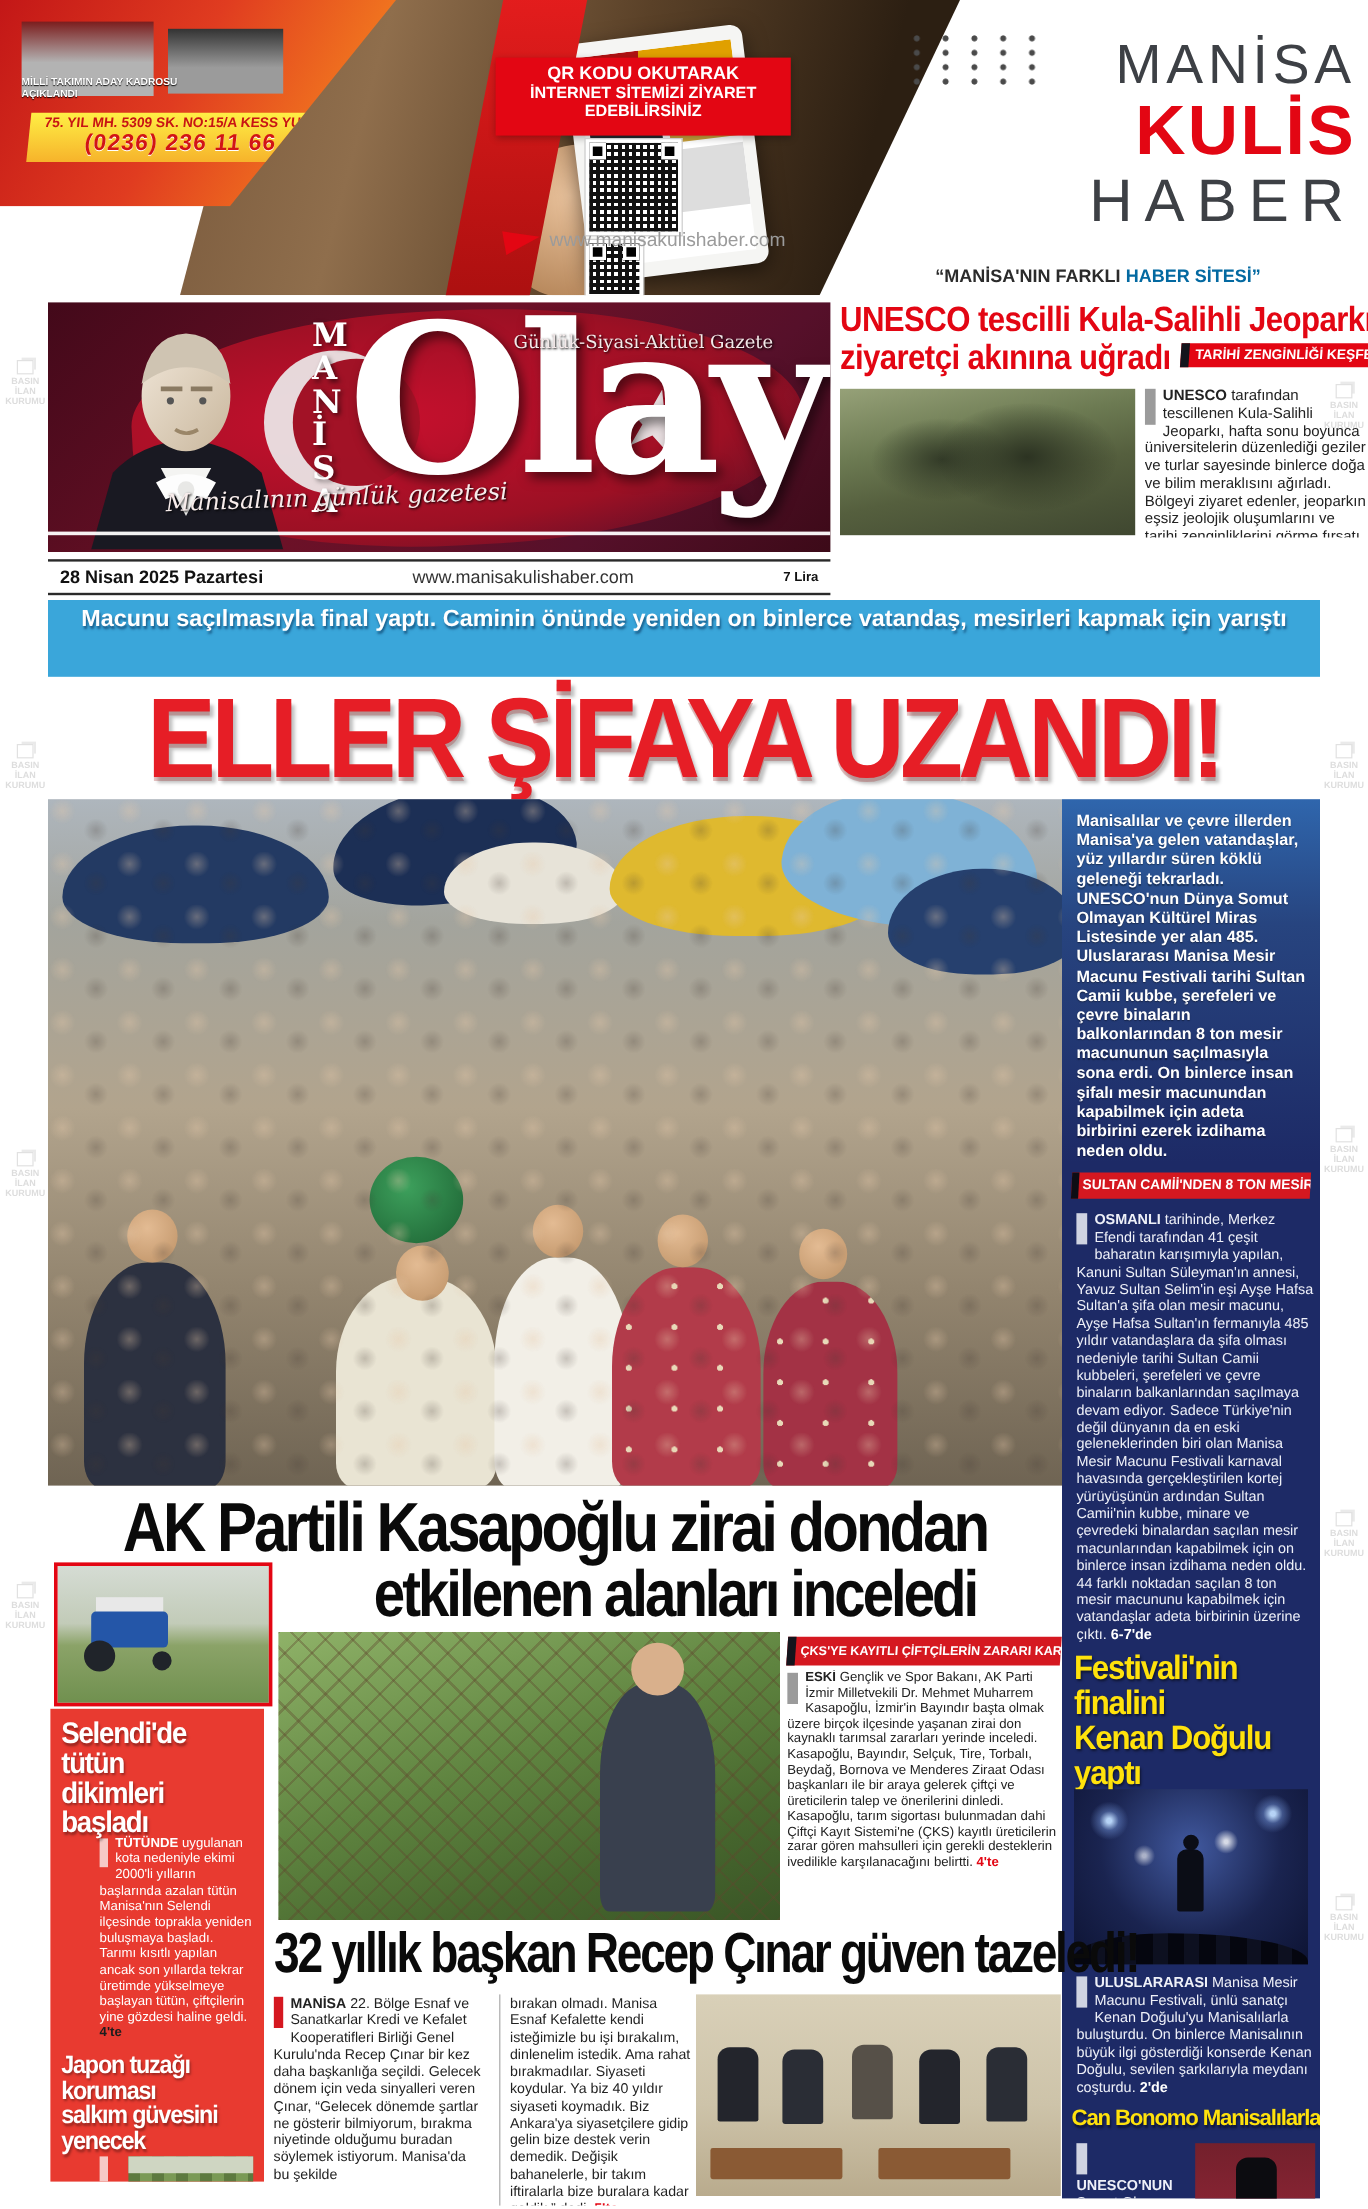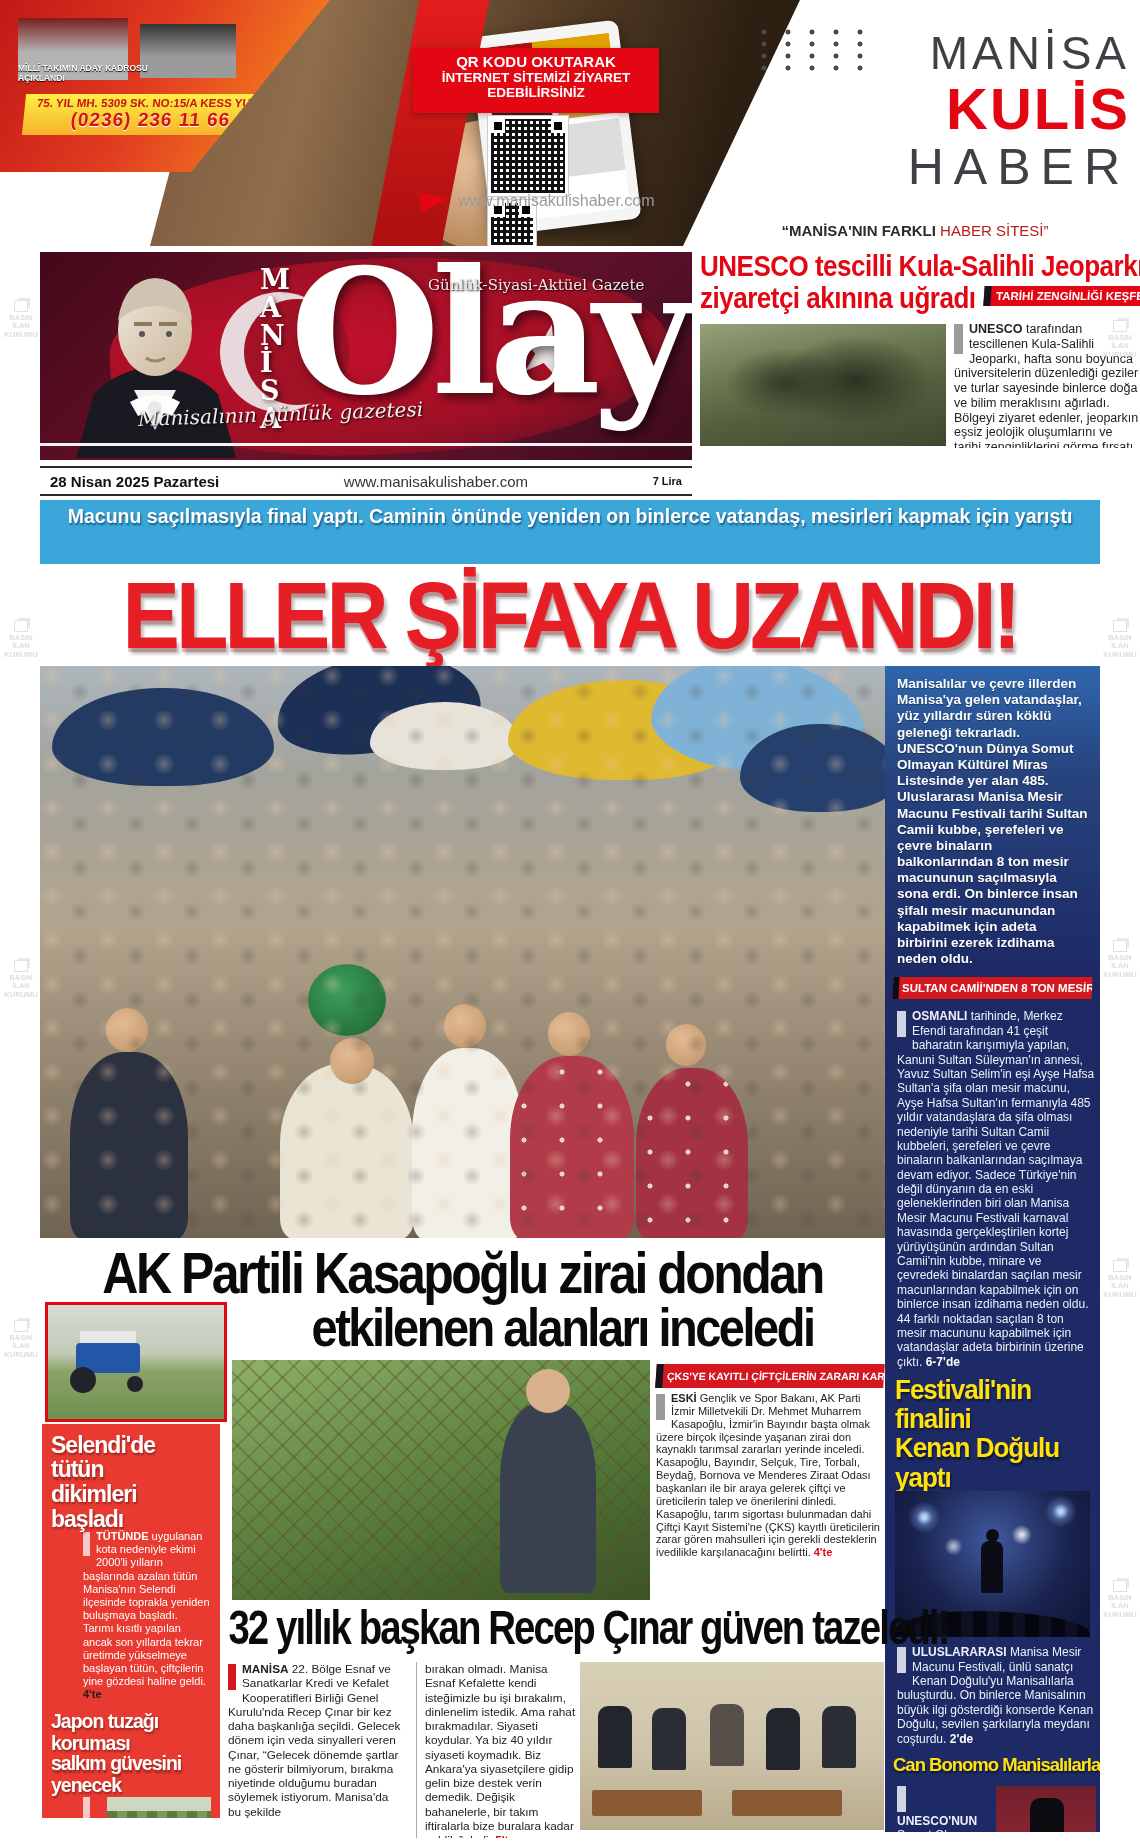--- a/index.html
+++ b/index.html
@@ -66,21 +66,21 @@
   .banner-url{position:absolute;left:458px;top:192px;font-size:16px;color:#9b9b9b;}
   .dots{position:absolute;left:752px;top:26px;width:118px;height:46px;
      background-image:radial-gradient(circle,#4a4a4a 2.2px,transparent 2.8px);
      background-size:24px 12px;}
   .logo{position:absolute;left:690px;top:30px;width:440px;text-align:right;line-height:1;}
   .lg1{font-size:46px;color:#3d4045;letter-spacing:4px;}
   .lg2{font-size:58px;color:#e30613;font-weight:bold;letter-spacing:2px;margin-top:4px;}
   .lg3{font-size:50px;color:#3d4045;letter-spacing:10px;margin-top:4px;}
   .tagline{position:absolute;left:700px;top:222px;width:430px;text-align:center;font-size:15px;white-space:nowrap;}
   .tg1{color:#2b2b2b;font-weight:bold;}
-  .tg2{color:#b91c1c;font-weight:normal;}
+  .tg2{color:#0369a1;font-weight:bold;}
 
   
   .masthead{position:absolute;left:40px;top:252px;width:652px;height:208px;overflow:hidden;
      background:linear-gradient(135deg,#43091a 0%,#6d1127 45%,#56102a 75%,#3c0a18 100%);}
   .flagwave{position:absolute;left:70px;top:6px;width:560px;height:196px;border-radius:45% 55% 50% 50%;
      background:radial-gradient(ellipse at 35% 45%,#c8102e 0%,#9c1024 60%,rgba(120,10,30,.0) 95%);
      transform:rotate(-3deg);}
   .crescent{position:absolute;left:180px;top:40px;width:120px;height:120px;border-radius:50%;
      background:#eceaea;opacity:.92;}
   .crescent::after{content:"";position:absolute;left:24px;top:7px;width:106px;height:106px;border-radius:50%;

